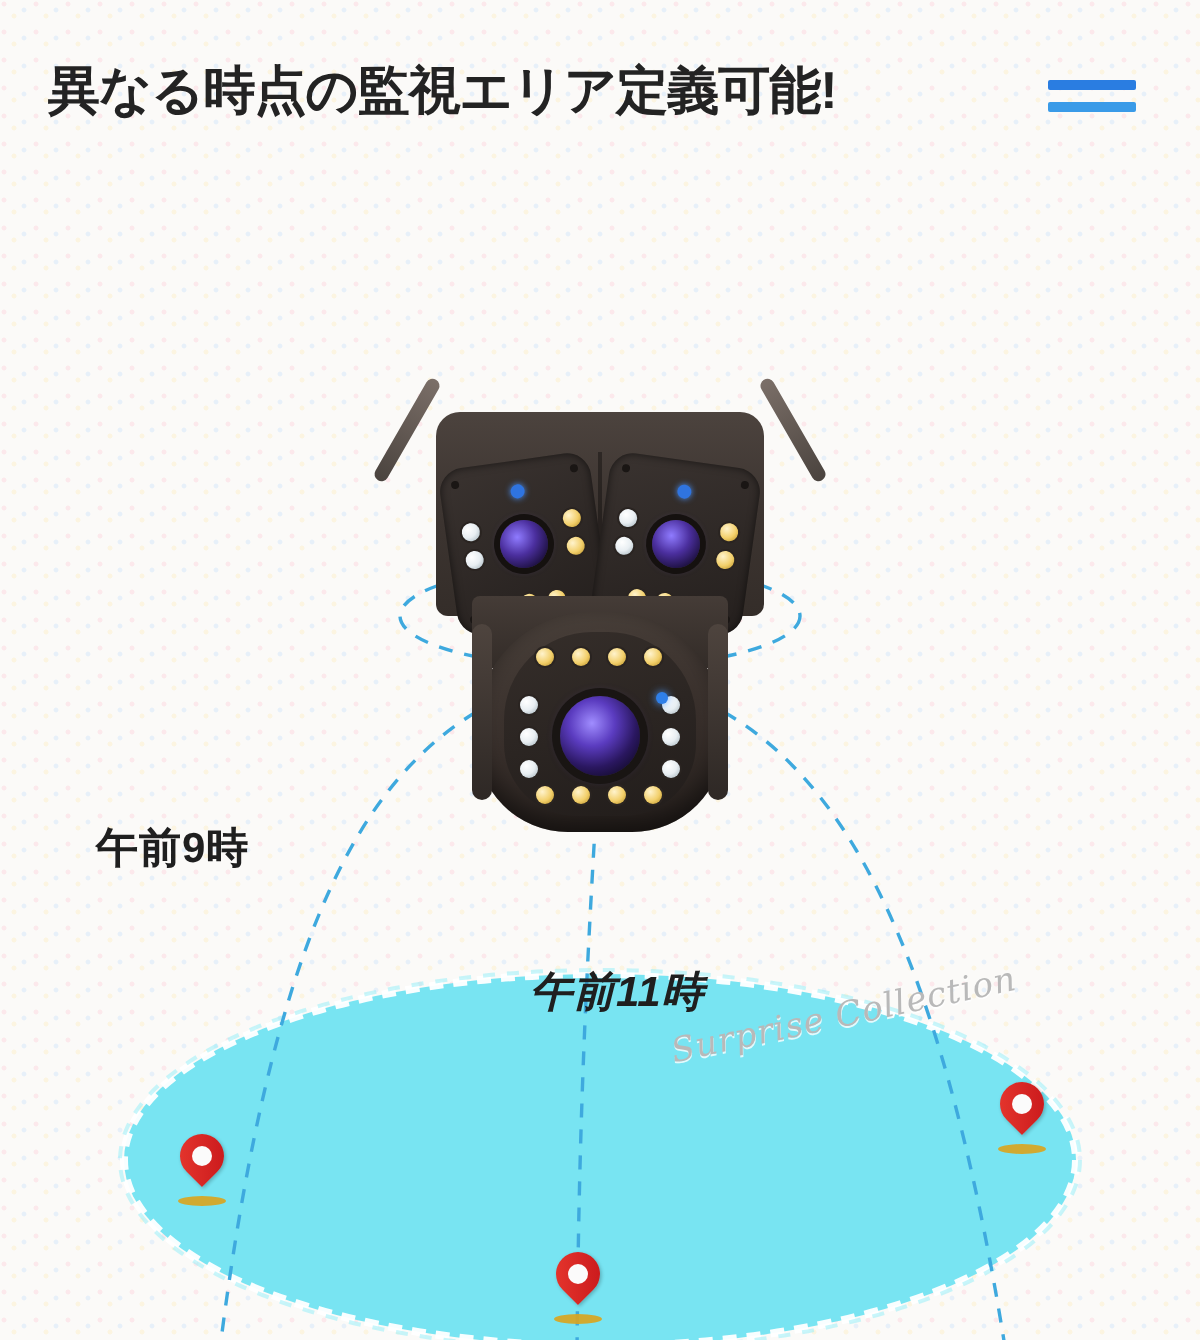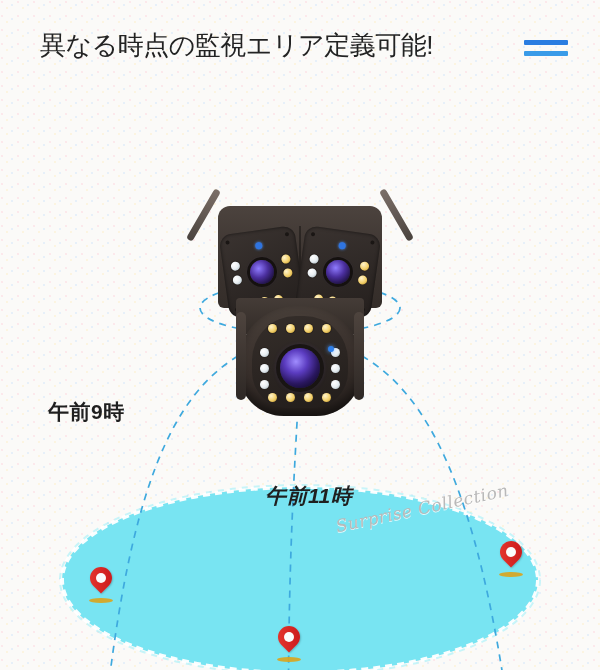--- a/index.html
+++ b/index.html
@@ -20,22 +20,22 @@
       radial-gradient(circle at 7px 8px, rgba(255,225,140,.22) 1px, transparent 1.4px),
       radial-gradient(circle at 12px 5px, rgba(150,200,255,.20) 1px, transparent 1.4px);
     background-size:16px 14px,16px 14px,16px 14px;
     overflow:hidden;
   }
 
   
   #header{position:absolute;left:0;top:0;width:600px;height:90px;}
   #title{
     position:absolute;left:24px;top:28px;
-    font-size:26px;font-weight:400;color:#232323;
-    letter-spacing:-0.5px;white-space:nowrap;margin-left:16px;
+    font-size:26px;font-weight:700;color:#232323;
+    letter-spacing:-0.5px;white-space:nowrap;
   }
   #menu-icon{
     position:absolute;right:32px;top:40px;
     width:44px;height:18px;cursor:pointer;
   }
   #menu-icon .bar{
     position:absolute;left:0;width:44px;height:5px;border-radius:1px;
   }
   #menu-icon .bar.b1{top:0;background:#2a7de1;}
   #menu-icon .bar.b2{top:11px;background:#3a9be8;}
@@ -127,21 +127,21 @@
     background:linear-gradient(180deg,#4e443e,#2e2825);
   }
   .side-arm.sa-l{left:-2px;}
   .side-arm.sa-r{right:-2px;}
 
   
   .time-label{
     position:absolute;font-size:21px;font-weight:700;color:#1f1f1f;
     white-space:nowrap;letter-spacing:0.5px;
   }
-  #label-morning{left:48px;top:398px;}
+  #label-morning{left:48px;top:410px;}
   #label-noon{left:265px;top:482px;font-style:italic;}
   #label-evening{left:475px;top:420px;}
 
   
   #watermark{
     position:absolute;left:334px;top:498px;
     font-family:"DejaVu Serif","Liberation Serif",serif;
     font-style:italic;font-size:17px;color:#b9b9b9;
     transform:rotate(-12deg);white-space:nowrap;
     letter-spacing:0.5px;

